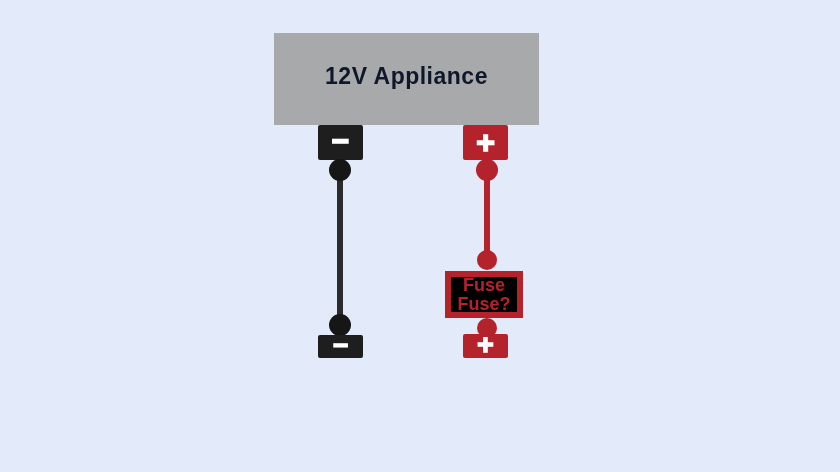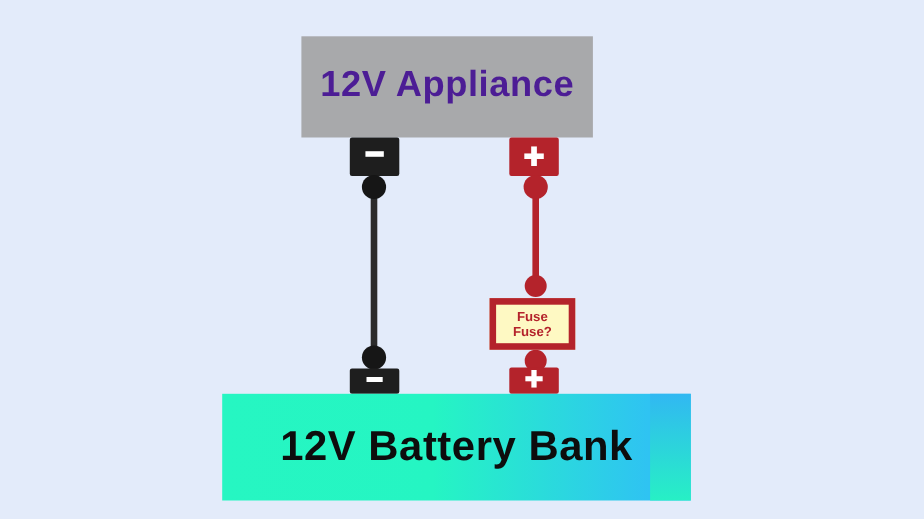--- a/index.html
+++ b/index.html
@@ -9,21 +9,21 @@
     font-family:"Liberation Sans", sans-serif;
   }
   
   .appliance {
     position:absolute; left:274px; top:33px; width:265px; height:92px;
     background:#a8a9ab;
     display:flex; align-items:center; justify-content:center;
     padding-bottom:6px; box-sizing:border-box;
   }
   .appliance-label {
-    color:#4c1d95; font-size:33px; font-weight:800; letter-spacing:.5px;
+    color:#0f172a; font-size:23px; font-weight:800; letter-spacing:.5px;
   }
   
   .terminal {
     position:absolute; display:flex; align-items:center; justify-content:center;
     border-radius:2px; color:#ffffff;
   }
   .t-neg { background:#1e1e1e; }
   .t-pos { background:#b4232b; }
   .glyph {
     font-weight:900; color:#ffffff; line-height:1;
@@ -46,23 +46,23 @@
   .dot-black { background:#161616; }
   .dot-red { background:#b4232b; }
   .dot-app-neg { left:329px; top:159px; width:22px; height:22px; }
   .dot-bat-neg { left:329px; top:314px; width:22px; height:22px; }
   .dot-app-pos { left:476px; top:159px; width:22px; height:22px; }
   .dot-fuse-top { left:477px; top:250px; width:20px; height:20px; }
   .dot-fuse-bot { left:477px; top:318px; width:20px; height:20px; }
   
   .fuse {
     position:absolute; left:445px; top:271px; width:78px; height:47px;
-    box-sizing:border-box; border:6px solid #b4232b; background:#fef9c3;
+    box-sizing:border-box; border:6px solid #b4232b; background:#000000;
     display:flex; flex-direction:column; align-items:center; justify-content:center;
-    color:#b4232b; font-weight:800; font-size:12px; line-height:1.02;
+    color:#b4232b; font-weight:800; font-size:18px; line-height:1.02;
     text-align:center;
   }
   
   .battery {
     position:absolute; left:202px; top:358px; width:426px; height:97px;
     background:linear-gradient(90deg, #26f6c2 0%, #25f5c3 45%, #2fc3f2 91%, #2fc3f2 100%);
     display:flex; align-items:center; justify-content:center;
   }
   .battery-cap {
     position:absolute; right:0; top:0; width:37px; height:100%;
@@ -103,18 +103,14 @@
     <span>Fuse?</span>
   </div>
 
   <div class="terminal t-neg term-bat-neg">
     <span class="glyph">−</span>
   </div>
   <div class="terminal t-pos term-bat-pos">
     <span class="glyph">+</span>
   </div>
 
-  <div class="battery">
-    <div class="battery-cap"></div>
-    <span class="battery-label">12V Battery Bank</span>
-  </div>
 
 </div>
 
 </body></html>

